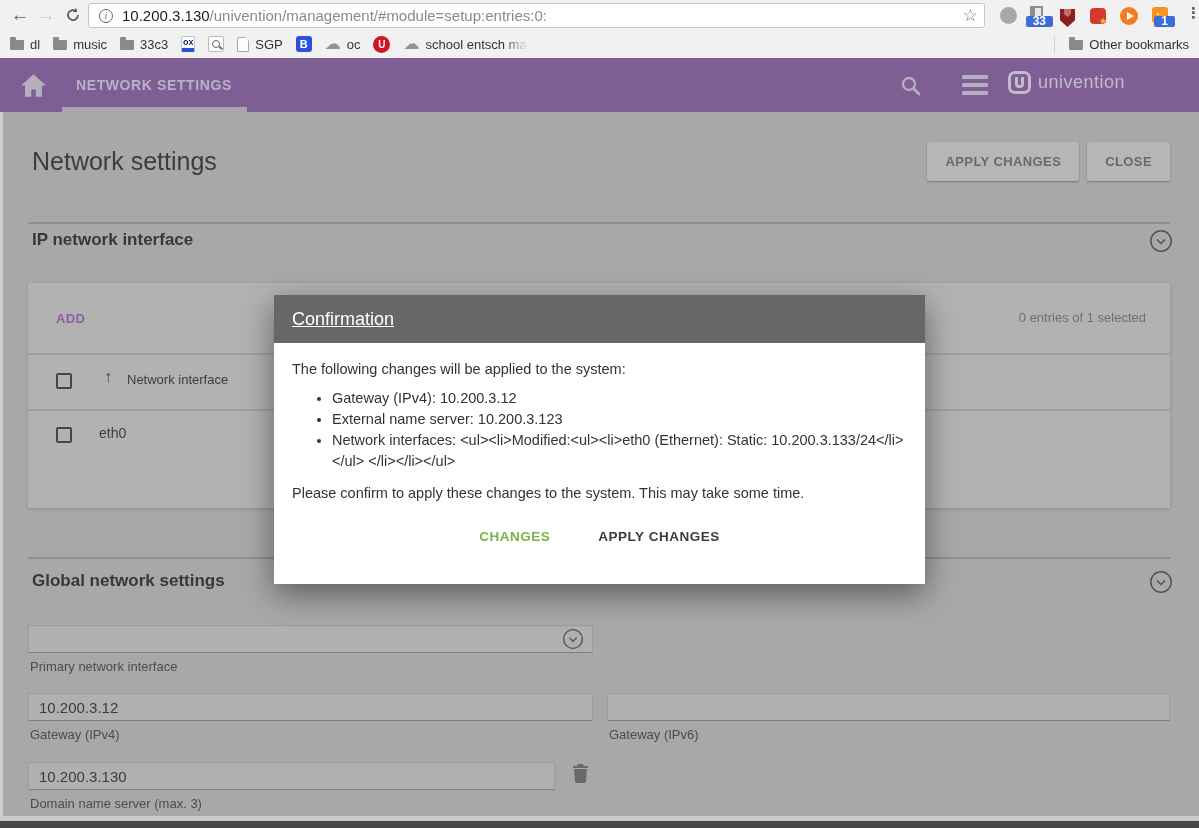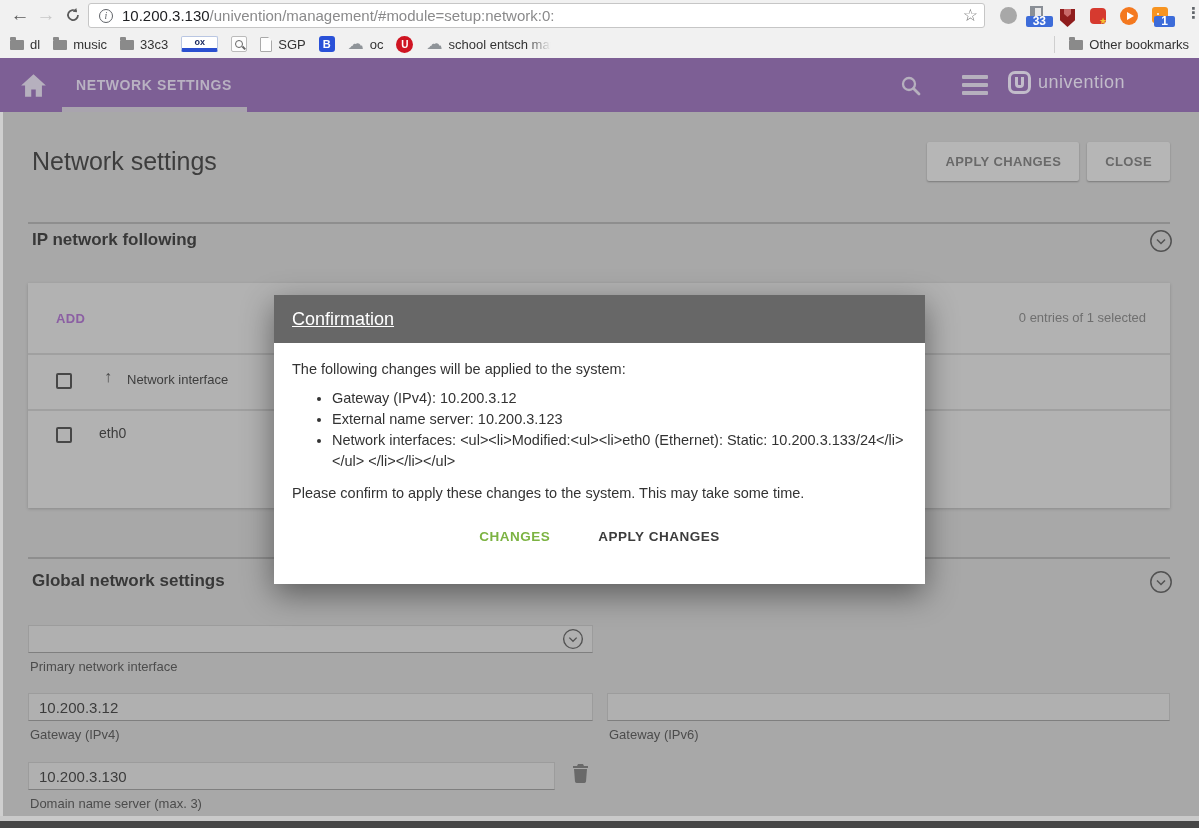--- a/index.html
+++ b/index.html
@@ -27,21 +27,21 @@
   .playbtn { width:18px; height:18px; border-radius:50%; background:#f4791f; position:relative; margin-top:1px; }
   .playbtn::after { content:""; position:absolute; left:7px; top:5px; border-left:7px solid #fff; border-top:4px solid transparent; border-bottom:4px solid transparent; }
   .rss { width:16px; height:16px; border-radius:3px; background:#f79420; position:relative; margin-top:1px; }
   .rss::after { content:""; position:absolute; left:3px; bottom:3px; width:4px; height:4px; background:#fff; border-radius:50%; box-shadow:1px -4px 0 -1px #fff, 4px -1px 0 -1px #fff; }
   .dots { position:absolute; top:4px; font-size:15px; font-weight:bold; color:#5f6368; letter-spacing:0; }
 
   .bookmarks-bar { position:absolute; left:0; top:30px; width:1199px; height:28px; background:#f1f1f1; display:flex; align-items:center; padding:0 10px; gap:13px; z-index:5; }
   .bm-item { display:flex; align-items:center; gap:6px; font-size:13px; color:#333; flex:0 0 auto; }
   .folder { position:relative; width:14px; height:10px; background:#8a8a8a; border-radius:1px; margin-top:2px; }
   .folder::before { content:""; position:absolute; left:0; top:-3px; width:6px; height:3px; background:#8a8a8a; border-radius:1px 1px 0 0; }
-  .ox-ic { width:37px; height:16px; background:#fff; border:1px solid #b9c6e2; border-bottom:4px solid #2a4fd0; border-radius:2px; font-size:9px; font-weight:bold; color:#16255c; text-align:center; line-height:11px; }
+  .ox-ic { width:14px; height:16px; background:#fff; border:1px solid #b9c6e2; border-bottom:4px solid #2a4fd0; border-radius:2px; font-size:9px; font-weight:bold; color:#16255c; text-align:center; line-height:11px; }
   .mag-ic { width:16px; height:16px; background:#fdfdfd; border:1px solid #bbb; border-radius:2px; position:relative; }
   .mag-ic::before { content:""; position:absolute; left:3px; top:3px; width:6px; height:6px; border:1.5px solid #666; border-radius:50%; }
   .mag-ic::after { content:""; position:absolute; left:10px; top:10px; width:4px; height:1.5px; background:#666; transform:rotate(45deg); }
   .page-ic { width:12px; height:15px; background:#fdfdfd; border:1px solid #a9a9a9; border-radius:1px; position:relative; }
   .page-ic::before { content:""; position:absolute; right:-1px; top:-1px; border-left:4px solid transparent; border-top:4px solid #f1f1f1; }
   .b-ic { width:16px; height:16px; background:#2a51d8; border-radius:3px; color:#fff; font-weight:bold; font-size:11px; text-align:center; line-height:16px; }
   .cloud-ic { font-size:16px; color:#8f9499; line-height:14px; }
   .u-ic { width:17px; height:17px; border-radius:50%; background:#cf1422; color:#fff; font-weight:bold; font-size:10px; text-align:center; line-height:17px; }
   .fade-label { -webkit-mask-image:linear-gradient(to right,#000 75%,transparent 98%); mask-image:linear-gradient(to right,#000 75%,transparent 98%); }
   .bm-right { margin-left:auto; display:flex; align-items:center; gap:8px; }
@@ -112,21 +112,21 @@
     <div class="nav-btn" style="left:8px">←</div>
     <div class="nav-btn disabled" style="left:34px">→</div>
     <div class="nav-btn" style="left:61px">
       <svg width="16" height="16" viewBox="0 0 24 24" style="margin-top:5px">
           <path d="M19.5 12a7.5 7.5 0 1 1-2.2-5.3" fill="none" stroke="#5a5a5a" stroke-width="2.6"></path>
           <path d="M17 1.5 l1 6.5 -6.5-1 z" fill="#5a5a5a"></path>
         </svg>
     </div>
     <div class="urlbar">
       <span class="info-badge">i</span>
-      <span class="url-text"><span>10.200.3.130</span><span class="path">/univention/management/#module=setup:network:0:</span></span>
+      <span class="url-text"><span>10.200.3.130</span><span class="path">/univention/management/#module=setup:entries:0:</span></span>
       <span class="star-btn">☆</span>
     </div>
     <div class="ext-icon" style="left:1000px">
         <div class="ext-circle"></div>
       </div>
     <div class="ext-icon" style="left:1030px">
         <div class="ext-glyph"></div>
         <span class="badge">33</span>
       </div>
     <div class="ext-icon" style="left:1060px">
@@ -225,21 +225,21 @@
   <div class="page">
     <div class="left-edge"></div>
 
     <div class="page-title">Network settings</div>
     <div class="top-actions">
       <div class="gbtn">APPLY CHANGES</div>
       <div class="gbtn">CLOSE</div>
     </div>
 
     <div class="sect-divider" style="top:110px"></div>
-    <div class="sect-title" style="top:118px">IP network following</div>
+    <div class="sect-title" style="top:118px">IP network interface</div>
     <div class="chev-circle" style="left:1149px;top:117px">
       <svg width="24" height="24" viewBox="0 0 24 24">
           <circle cx="12" cy="12" r="10.2" fill="none" stroke="#525252" stroke-width="1.5"></circle>
           <polyline points="8,10.5 12,14.5 16,10.5" fill="none" stroke="#525252" stroke-width="1.5"></polyline>
         </svg>
     </div>
 
     <div class="grid-panel">
       <div class="grid-toolbar">
         <span class="add-link">ADD</span>

